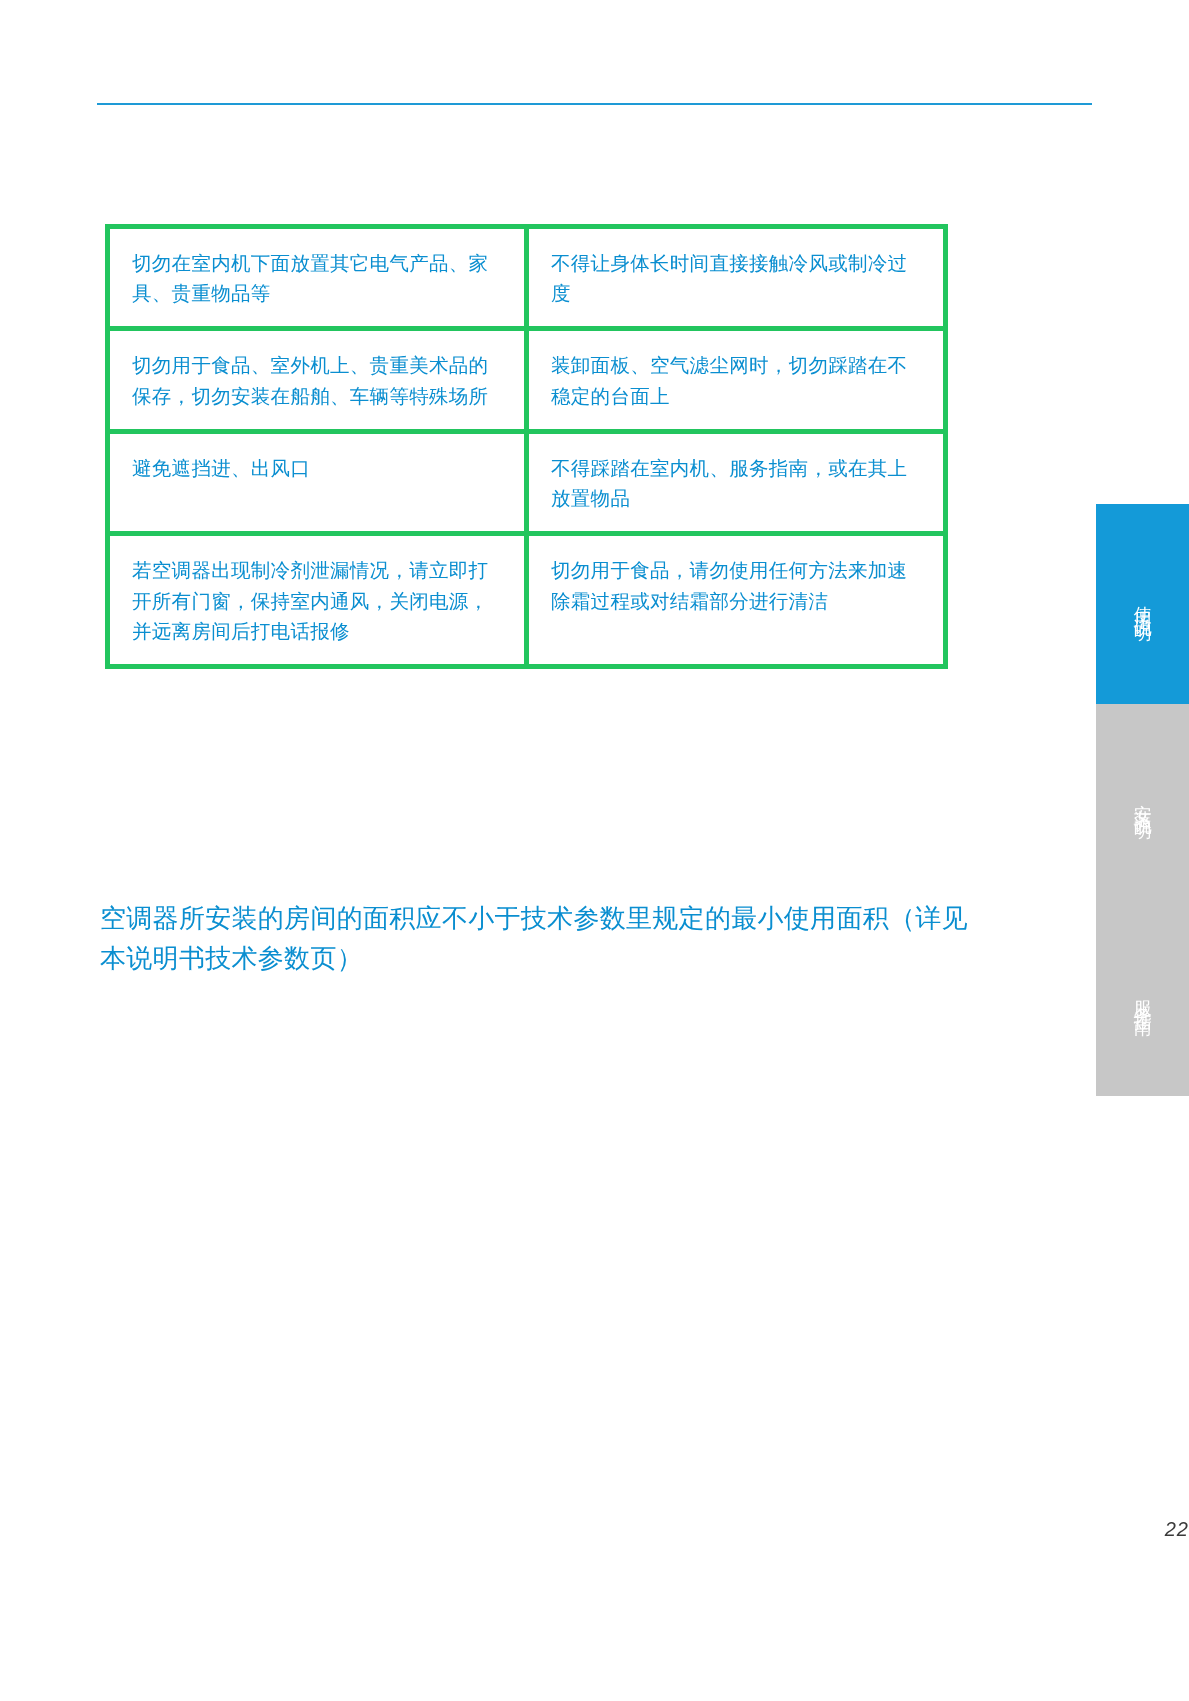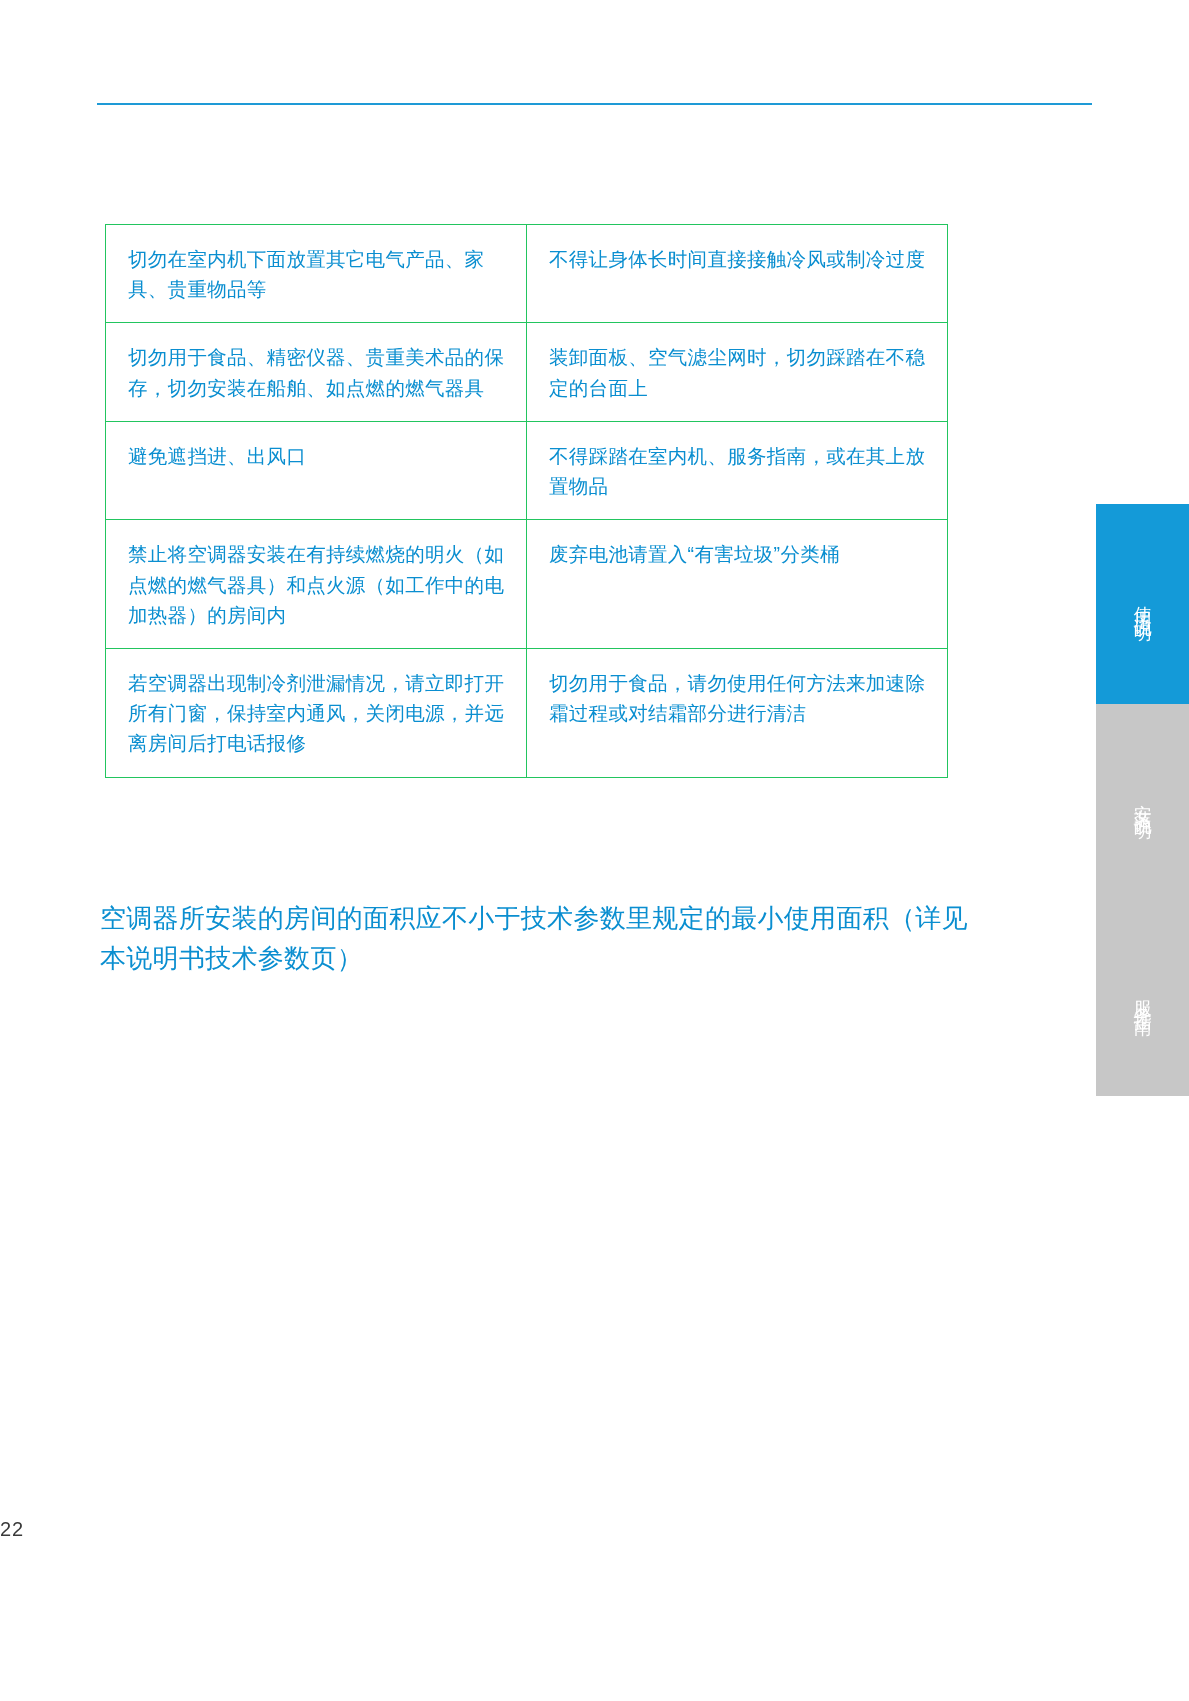--- a/index.html
+++ b/index.html
@@ -31,21 +31,21 @@
     left: 105px;
     top: 224px;
     width: 843px;
   }
   table.safety {
     border-collapse: collapse;
     width: 843px;
     table-layout: fixed;
   }
   table.safety td {
-    border: 1px solid #22c55e;
+    border: 5px solid #22c55e;
     vertical-align: top;
     padding: 19px 20px 18px 22px;
     color: #0a8ed0;
     font-size: 19.5px;
     line-height: 1.55;
     letter-spacing: 0.3px;
     width: 50%;
   }
   .cell-text {
     display: block;
@@ -88,24 +88,25 @@
   }
   .side-tab .tab-label {
     display: block;
     line-height: 1.25;
   }
   .page-number {
     position: absolute;
     left: 0;
     right: 0;
     top: 1518px;
-    text-align: left;
+    text-align: right;
     color: #3a3a3a;
     font-size: 20px;
     letter-spacing: 1px;
+    font-style: italic;
   }
 </style>
 </head>
 <body>
 
 <div class="page">
 
   <div class="top-rule"></div>
 
   <div class="table-wrap">
@@ -114,40 +115,32 @@
         <tr>
           <td>
               <span class="cell-text">切勿在室内机下面放置其它电气产品、家具、贵重物品等</span>
             </td>
           <td>
               <span class="cell-text">不得让身体长时间直接接触冷风或制冷过度</span>
             </td>
         </tr>
         <tr>
           <td>
-              <span class="cell-text">切勿用于食品、精密仪器、贵重美术品的保存，切勿安装在船舶、如点燃的燃气器具</span>
+              <span class="cell-text">切勿用于食品、室外机上、贵重美术品的保存，切勿安装在船舶、车辆等特殊场所</span>
             </td>
           <td>
               <span class="cell-text">装卸面板、空气滤尘网时，切勿踩踏在不稳定的台面上</span>
             </td>
         </tr>
         <tr>
           <td>
               <span class="cell-text">避免遮挡进、出风口</span>
             </td>
           <td>
               <span class="cell-text">不得踩踏在室内机、服务指南，或在其上放置物品</span>
-            </td>
-        </tr>
-        <tr>
-          <td>
-              <span class="cell-text">禁止将空调器安装在有持续燃烧的明火（如点燃的燃气器具）和点火源（如工作中的电加热器）的房间内</span>
-            </td>
-          <td>
-              <span class="cell-text">废弃电池请置入“有害垃圾”分类桶</span>
             </td>
         </tr>
         <tr>
           <td>
               <span class="cell-text">若空调器出现制冷剂泄漏情况，请立即打开所有门窗，保持室内通风，关闭电源，并远离房间后打电话报修</span>
             </td>
           <td>
               <span class="cell-text">切勿用于食品，请勿使用任何方法来加速除霜过程或对结霜部分进行清洁</span>
             </td>
         </tr>

